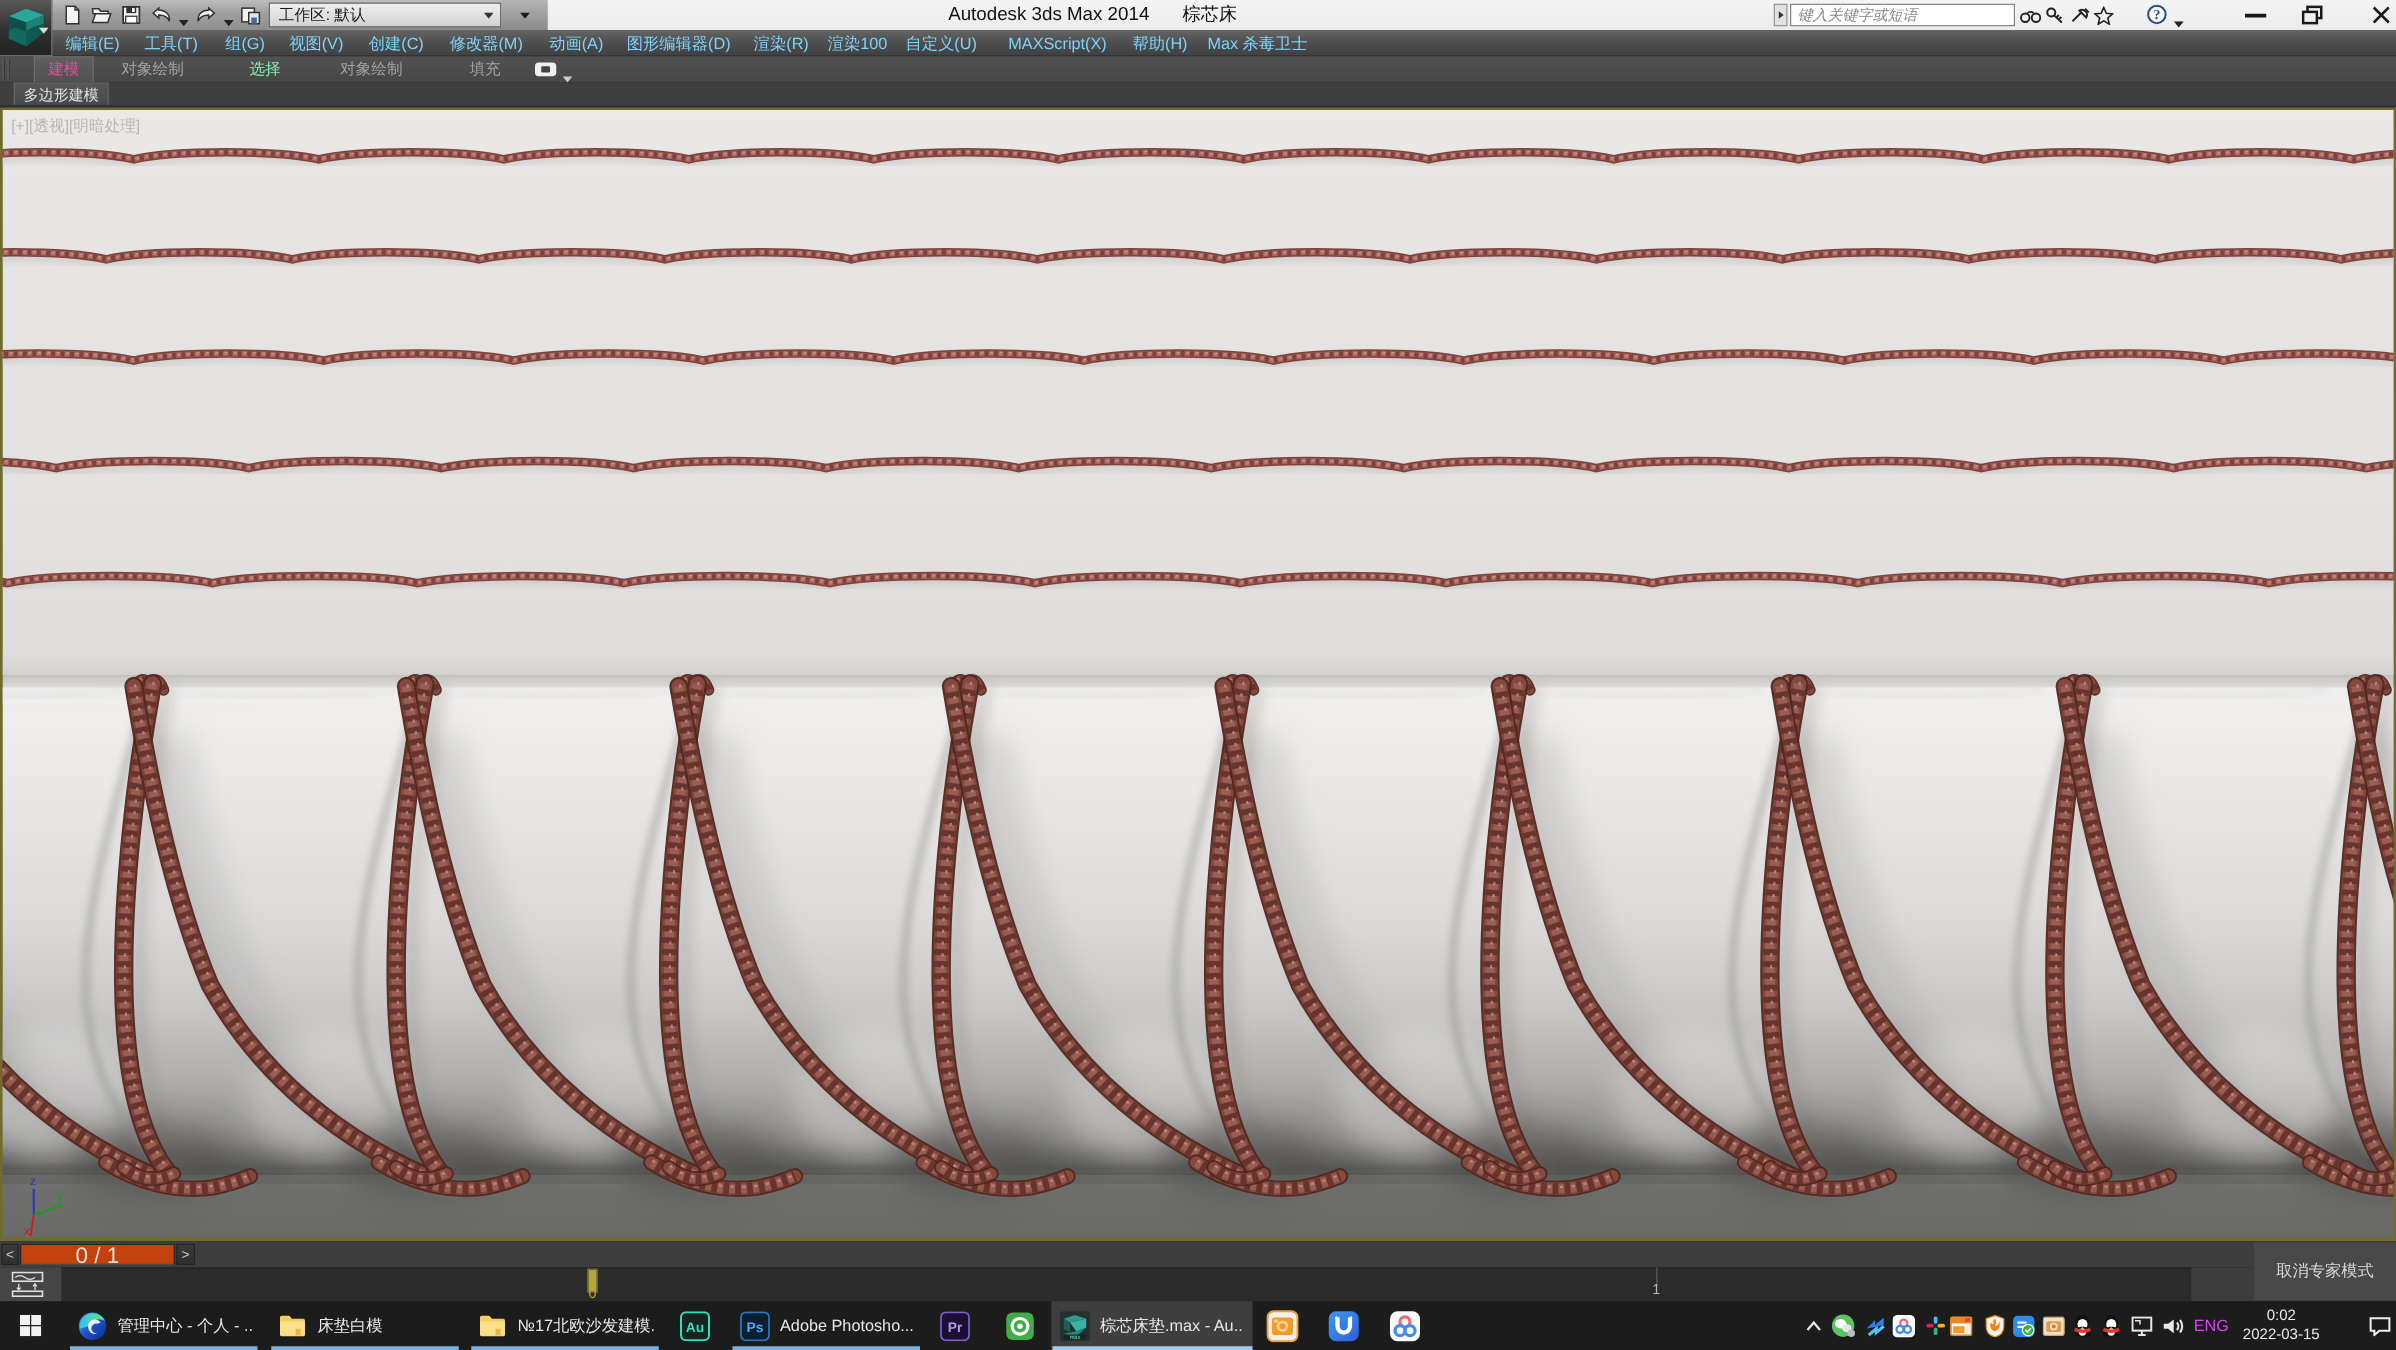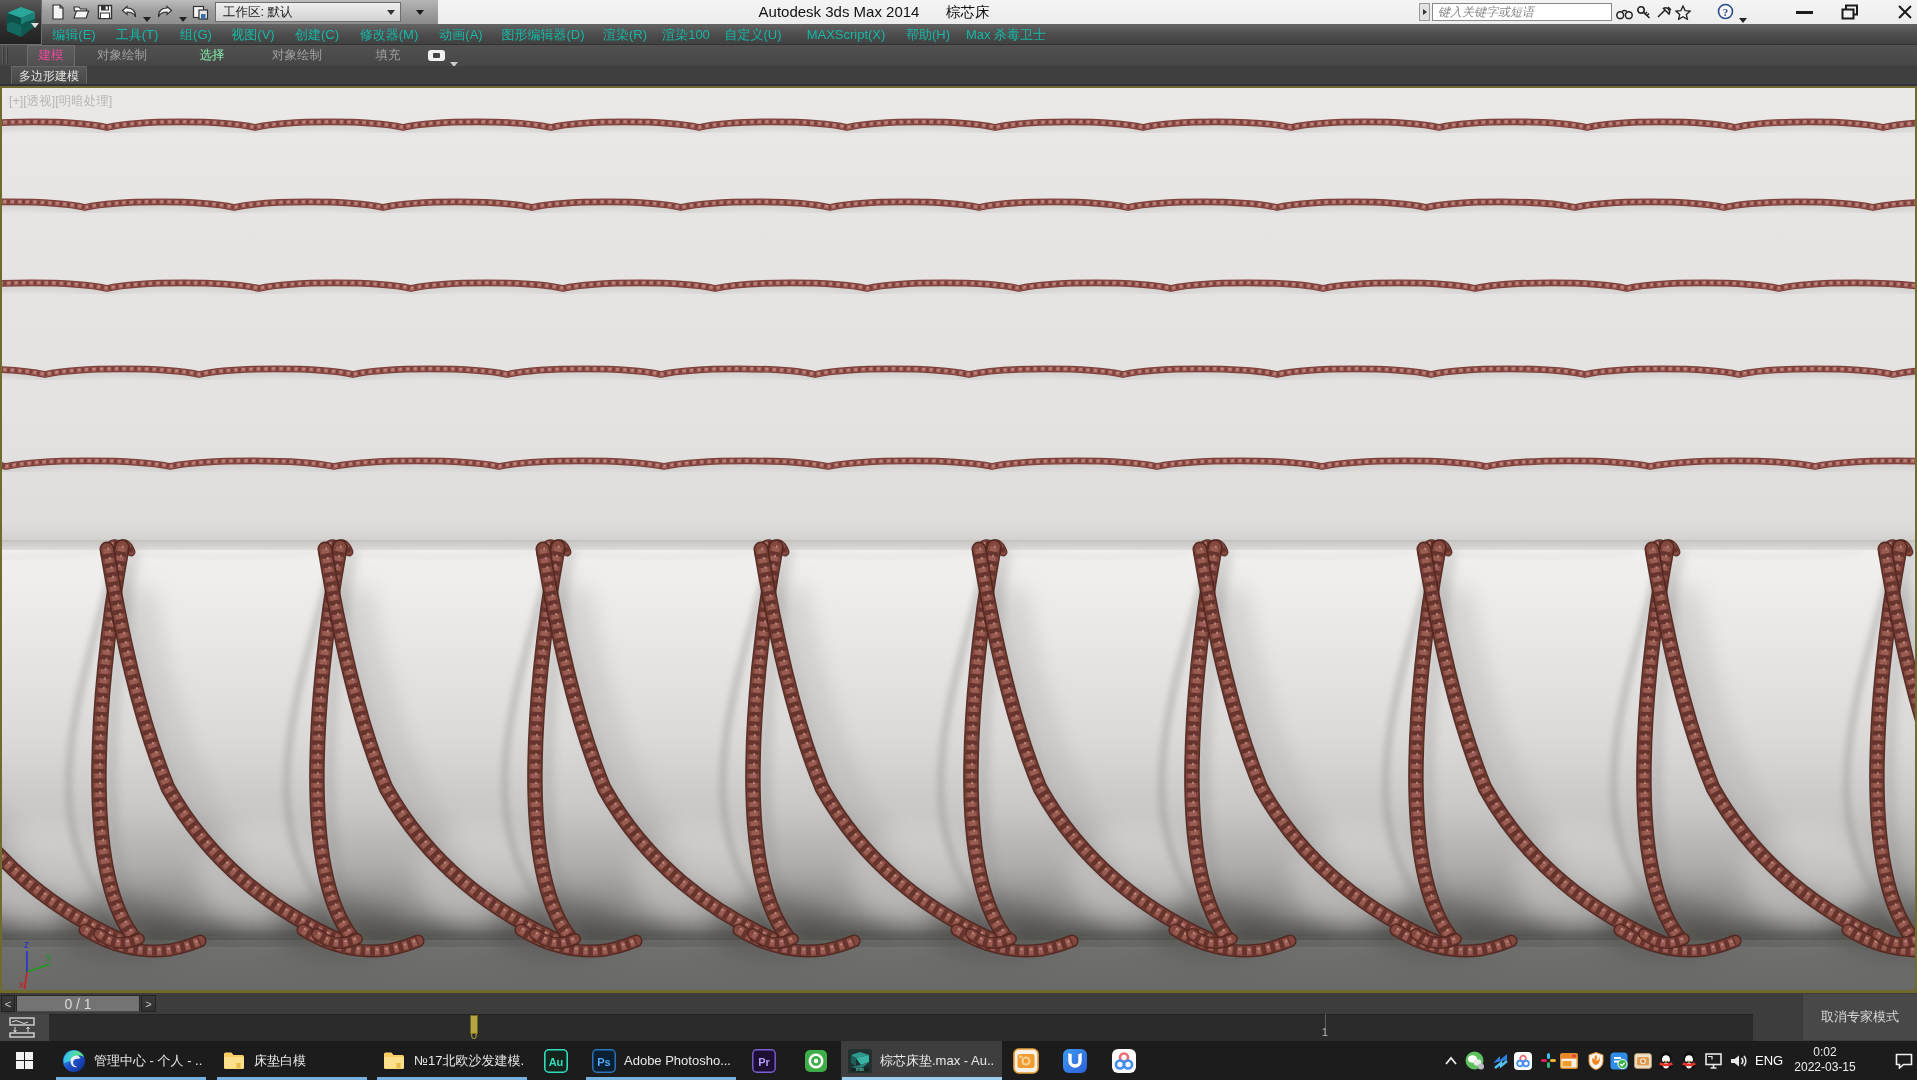--- a/index.html
+++ b/index.html
@@ -2,21 +2,21 @@
 <html><head><meta charset="utf-8"><title>max</title><style>
 
 *{margin:0;padding:0;box-sizing:border-box}
 html,body{width:1917px;height:1080px;overflow:hidden;background:#1d1d1d;font-family:"Liberation Sans",sans-serif}
 #app{position:relative;width:1917px;height:1080px}
 .abs{position:absolute}
 #titlebar{left:0;top:0;width:1917px;height:24px;background:linear-gradient(#f4f4f4,#ececec)}
 #qat{left:0;top:0;width:438px;height:24px;background:linear-gradient(#bdbdbd,#9f9f9f 45%,#8e8e8e)}
 #appbtn{left:0;top:0;width:42px;height:45px;background:linear-gradient(#585858,#2e2e2e 60%,#222);border:1px solid #6e6e6e;border-left:none;border-top:none;z-index:5;display:flex;align-items:center;justify-content:center}
 #menubar{left:0;top:24px;width:1917px;height:21px;background:linear-gradient(#646464,#4c4c4c 55%,#414141);border-bottom:1px solid #333}
-.menu{position:absolute;top:0;height:33px;line-height:21px;color:#14b8a6;font-size:13px;transform:translateX(-50%)}
+.menu{position:absolute;top:0;height:33px;line-height:21px;color:#7dd3fc;font-size:13px;transform:translateX(-50%)}
 #ribbon1{left:0;top:45px;width:1917px;height:21px;background:linear-gradient(#515151,#464646)}
 #ribbon2{left:0;top:66px;width:1917px;height:18px;background:#3f3f3f}
 #ribbonend{left:0;top:84px;width:1917px;height:2px;background:#32303a}
 .rtab{position:absolute;font-size:12.5px;transform:translateX(-50%);top:0;height:21px;line-height:21px}
 #vpbox{left:0;top:86px;width:1917px;height:907px;background:#6f6b2d}
 #vpsvg{left:2px;top:88px;width:1913px;height:902px}
 #spinrow{left:0;top:993px;width:1917px;height:21px;background:#3d3d3d}
 #trackrow{left:0;top:1014px;width:1917px;height:27px;background:#3d3d3d}
 #track{position:absolute;left:49px;top:1014px;width:1704px;height:27px;background:#2b2b2b;border-top:1px solid #242424}
 #expertbtn{left:1802px;top:994px;width:115px;height:46px;background:#484848;border-left:1px solid #3a3a3a;color:#d8d8d6;font-size:13px;display:flex;align-items:center;justify-content:center;z-index:3}
@@ -576,21 +576,21 @@
           <path d="M25 884 L25 863" stroke="#2632d8"></path>
           <path d="M25 884 L48 876" stroke="#1a9c1a"></path>
           <path d="M25 884 L22.5 901" stroke="#cc1f1f"></path>
           <text x="22" y="860" font-family="Liberation Sans" font-size="10" fill="#2632d8" stroke="none">z</text>
           <text x="44" y="872" font-family="Liberation Sans" font-size="10" fill="#1a9c1a" stroke="none">y</text>
           <text x="17" y="900" font-family="Liberation Sans" font-size="10" fill="#cc1f1f" stroke="none">x</text>
         </g>
 </svg></div>
 <div class="abs" id="spinrow"></div>
 <div class="spbtn" style="left:1px;top:995px;width:14px;height:17px;line-height:16px;font-size:11px">&lt;</div>
-<div class="abs" style="left:16px;top:995px;width:124px;height:17px;background:#737373;border:1px solid #252525;border-bottom-color:#4a4a4a;color:#dcdcdc;font-size:14px;text-align:center;line-height:16px">0 / 1</div>
+<div class="abs" style="left:16px;top:995px;width:124px;height:17px;background:#c2410c;border:1px solid #252525;border-bottom-color:#4a4a4a;color:#dcdcdc;font-size:18px;text-align:center;line-height:16px">0 / 1</div>
 <div class="spbtn" style="left:141px;top:995px;width:15px;height:17px;line-height:16px;font-size:11px">&gt;</div>
 <div class="abs" id="trackrow"></div>
 <div class="abs" id="track"></div>
 <div class="abs" style="left:0px;top:1014px;width:49px;height:27px;background:#454545">
 <svg class="abs" style="left:9px;top:3px" width="30" height="21" viewBox="0 0 30 21">
 <rect x="1" y="1" width="24" height="7" fill="none" stroke="#e0e0e0" stroke-width="1.3"></rect>
 <path d="M3 5 q4-3 8 0 t8 0" fill="none" stroke="#e0e0e0" stroke-width="1"></path>
 <rect x="1" y="16" width="24" height="4" fill="none" stroke="#e0e0e0" stroke-width="1.3"></rect>
 <path d="M6 10 l0 5 M4.5 13 L6 15 L7.5 13 M19 15 l0-5 M17.5 12 L19 10 L20.5 12" stroke="#e0e0e0" stroke-width="1" fill="none"></path>
 </svg>
@@ -817,17 +817,17 @@
         <path d="M5.5 15 h6 M8.5 11.5 V15" stroke="#e8e8e8" stroke-width="1.6"></path>
         <path d="M3.5 1 v-0 M3 3.5 h4 v3" fill="none" stroke="#e8e8e8" stroke-width="1.2"></path>
       </svg>
     </div>
 <div class="tray" style="left:1729px">
       <svg width="20" height="16" viewBox="0 0 20 16" style="">
         <path d="M2 6 h3.5 L10 2.5 v11 L5.5 10 H2 z" fill="#e8e8e8"></path>
         <path d="M12.5 5 a4.5 4.5 0 0 1 0 6 M15 3 a8 8 0 0 1 0 10" fill="none" stroke="#e8e8e8" stroke-width="1.7"></path>
       </svg>
     </div>
-<div class="abs" style="left:1755px;top:1041px;height:39px;display:flex;align-items:center;color:#ffffff;font-size:13px">ENG</div>
+<div class="abs" style="left:1755px;top:1041px;height:39px;display:flex;align-items:center;color:#d946ef;font-size:13px">ENG</div>
 <div class="abs" style="left:1790px;top:1045px;width:70px;color:#ececec;font-size:12px;text-align:center;line-height:15px">0:02<br>2022-03-15</div>
 <div class="abs" style="left:1895px;top:1053px"><svg width="18" height="16" viewBox="0 0 18 16" style="">
         <path d="M1.5 1.5 h15 v10 h-8 l-4 3.5 v-3.5 h-3 z" fill="none" stroke="#f0f0f0" stroke-width="1.6"></path>
       </svg></div>
 </div>
 </body></html>

